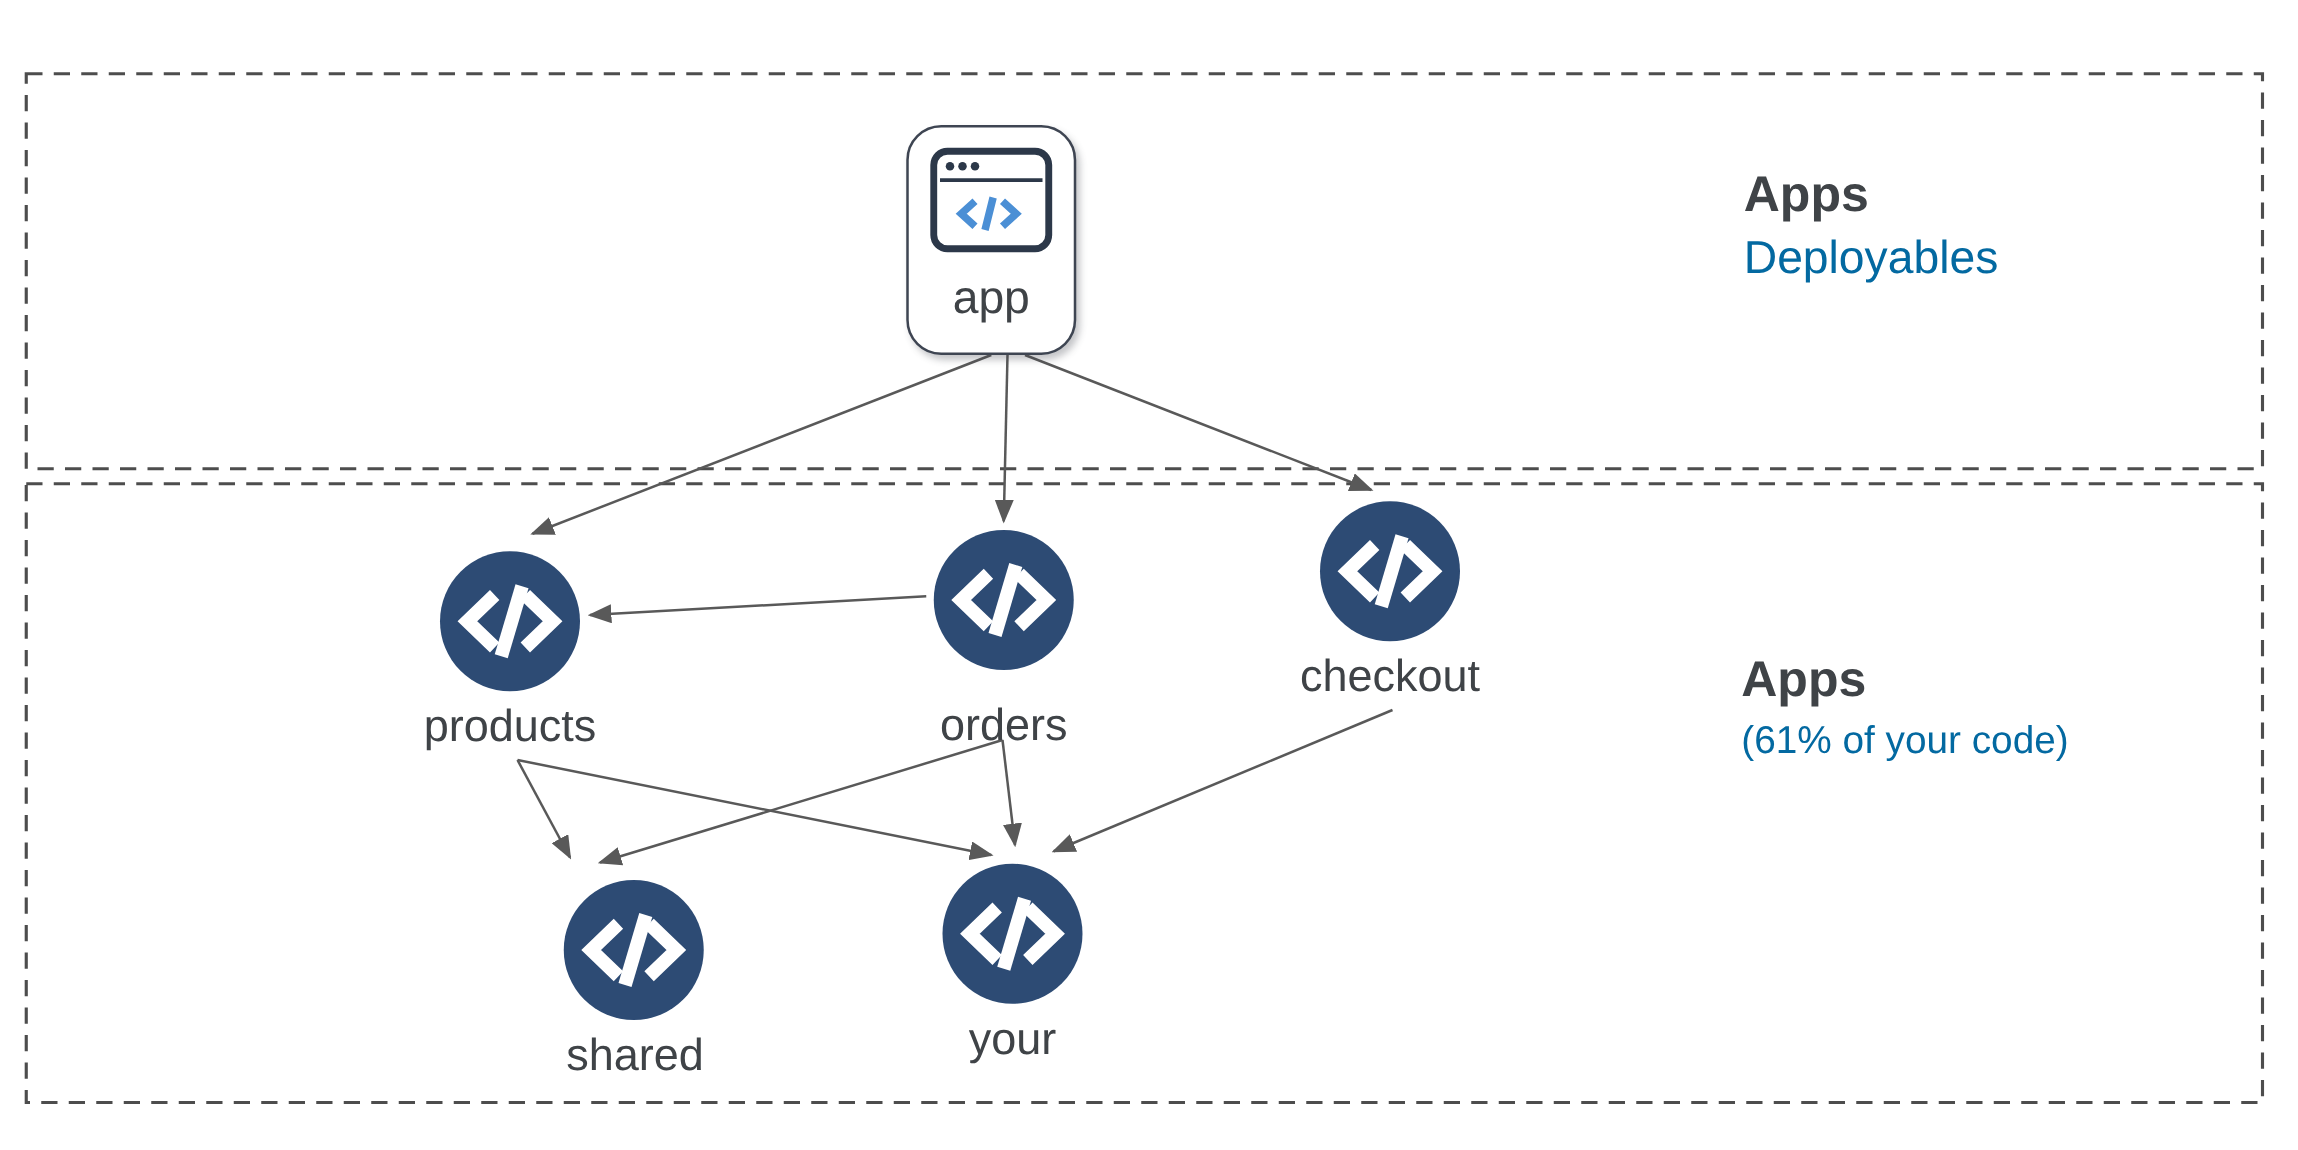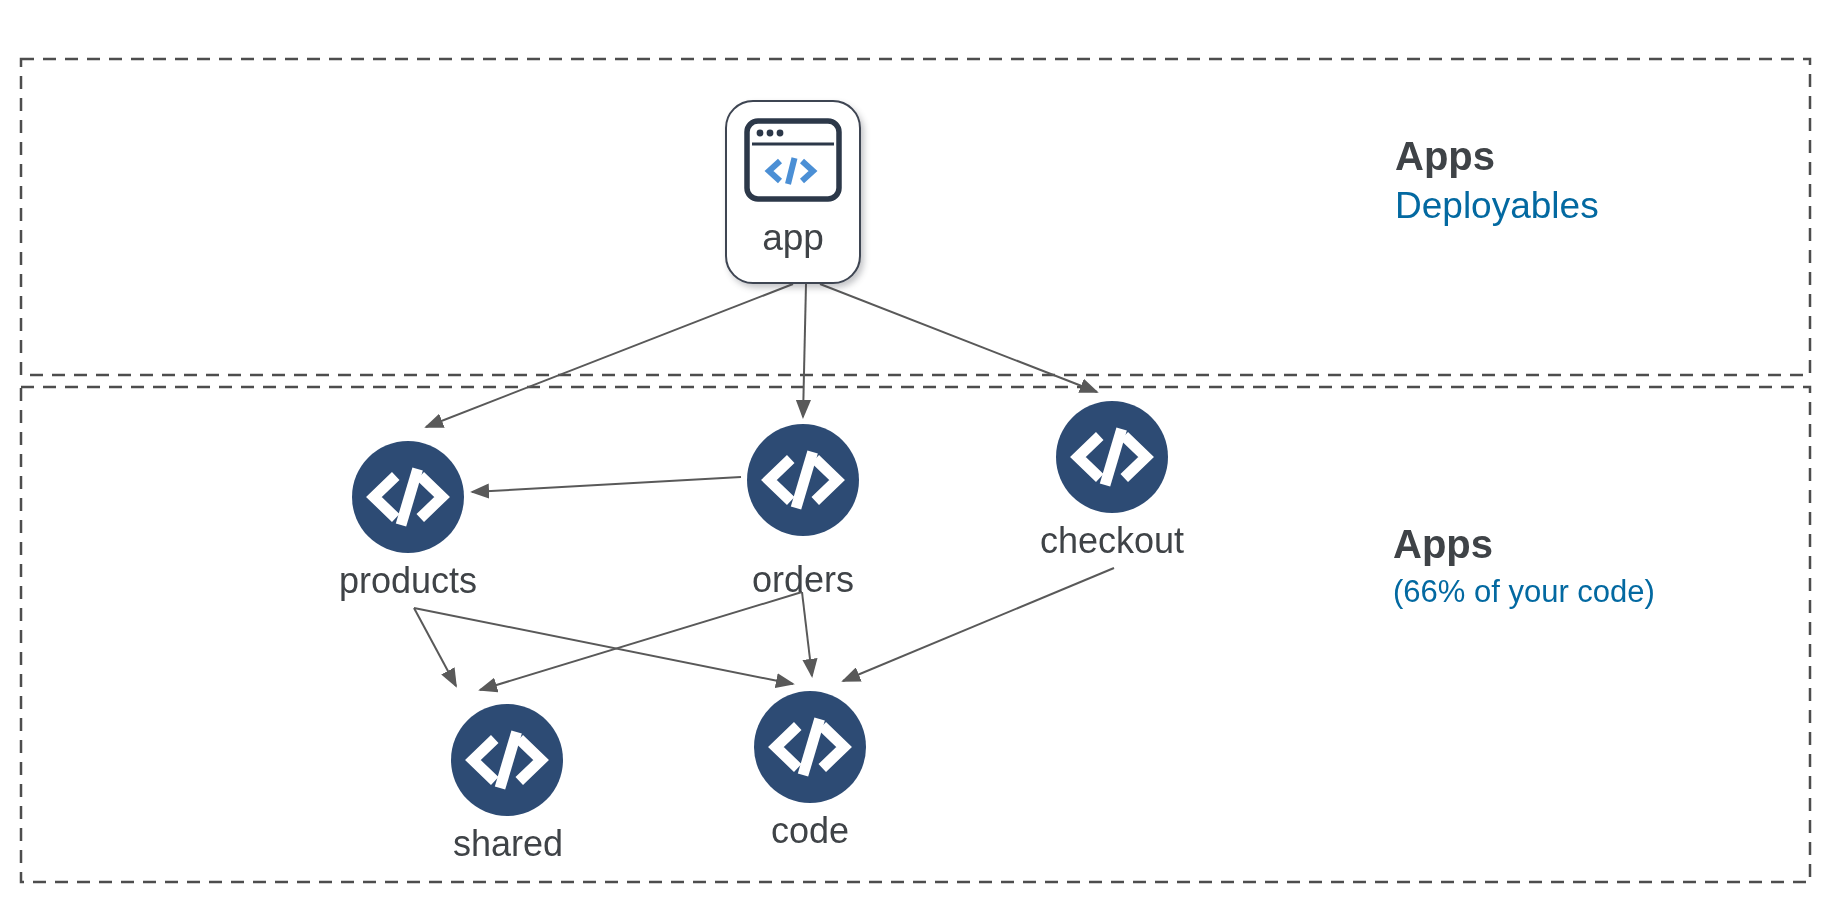--- a/index.html
+++ b/index.html
@@ -175,26 +175,26 @@
   </div>
 
   <div class="lib-node" id="node-core">
     <div class="lib-circle">
       <svg width="112" height="112" viewBox="0 0 64 64">
         <polyline points="25,20 12.5,32 25,44" fill="none" stroke="#ffffff" stroke-width="6.2"></polyline>
         <polyline points="39,20 51.5,32 39,44" fill="none" stroke="#ffffff" stroke-width="6.2"></polyline>
         <line x1="37.5" y1="16" x2="28" y2="48" stroke="#ffffff" stroke-width="6.2"></line>
       </svg>
     </div>
-    <div class="lib-label">code</div>
+    <div class="lib-label">your</div>
   </div>
 
   <div class="section-heading" id="apps-heading">
     <div class="section-title">Apps</div>
     <div class="section-subtitle">Deployables</div>
   </div>
 
   <div class="section-heading" id="libs-heading">
     <div class="section-title">Apps</div>
-    <div class="section-subtitle">(66% of your code)</div>
+    <div class="section-subtitle">(61% of your code)</div>
   </div>
 
 </div>
 
 </body></html>

